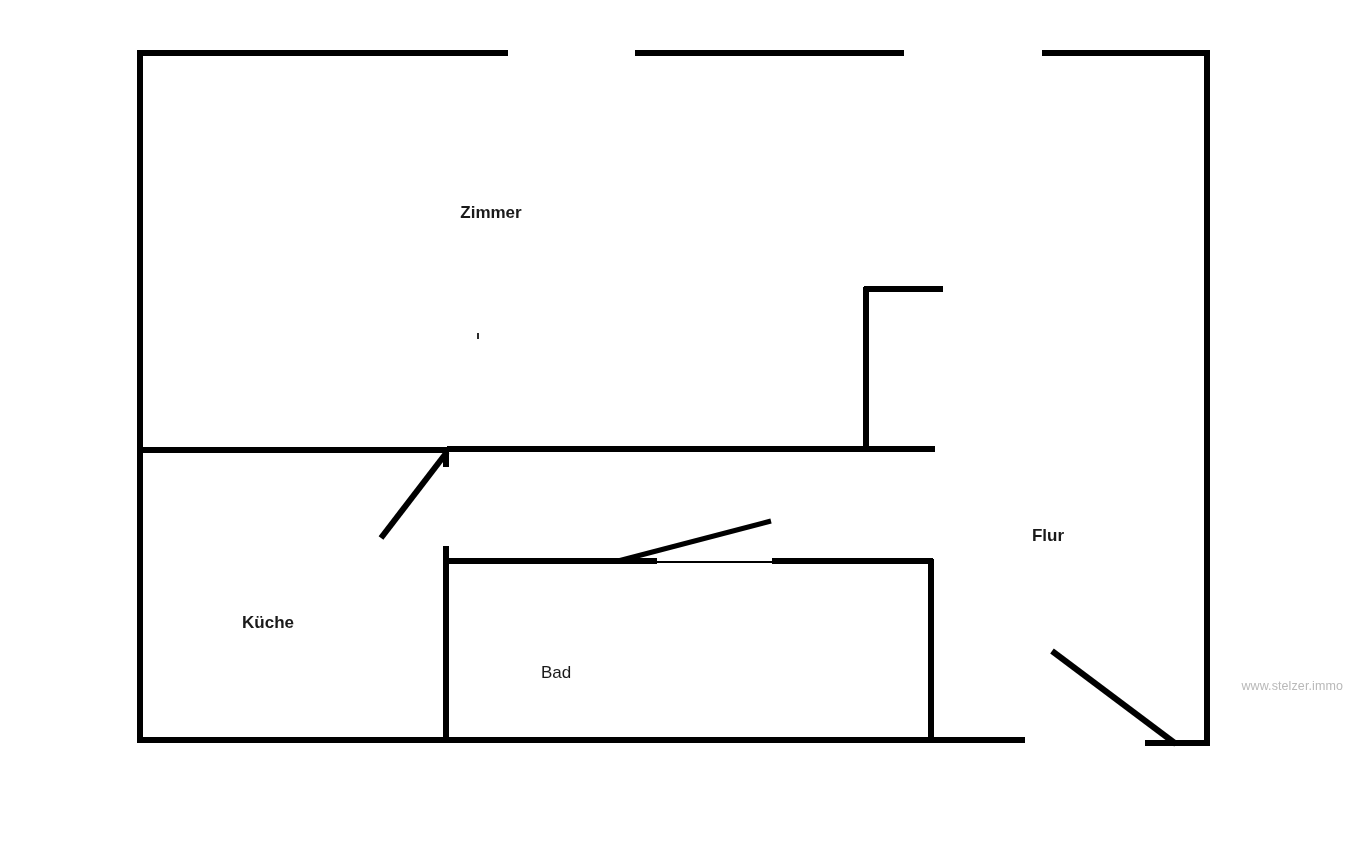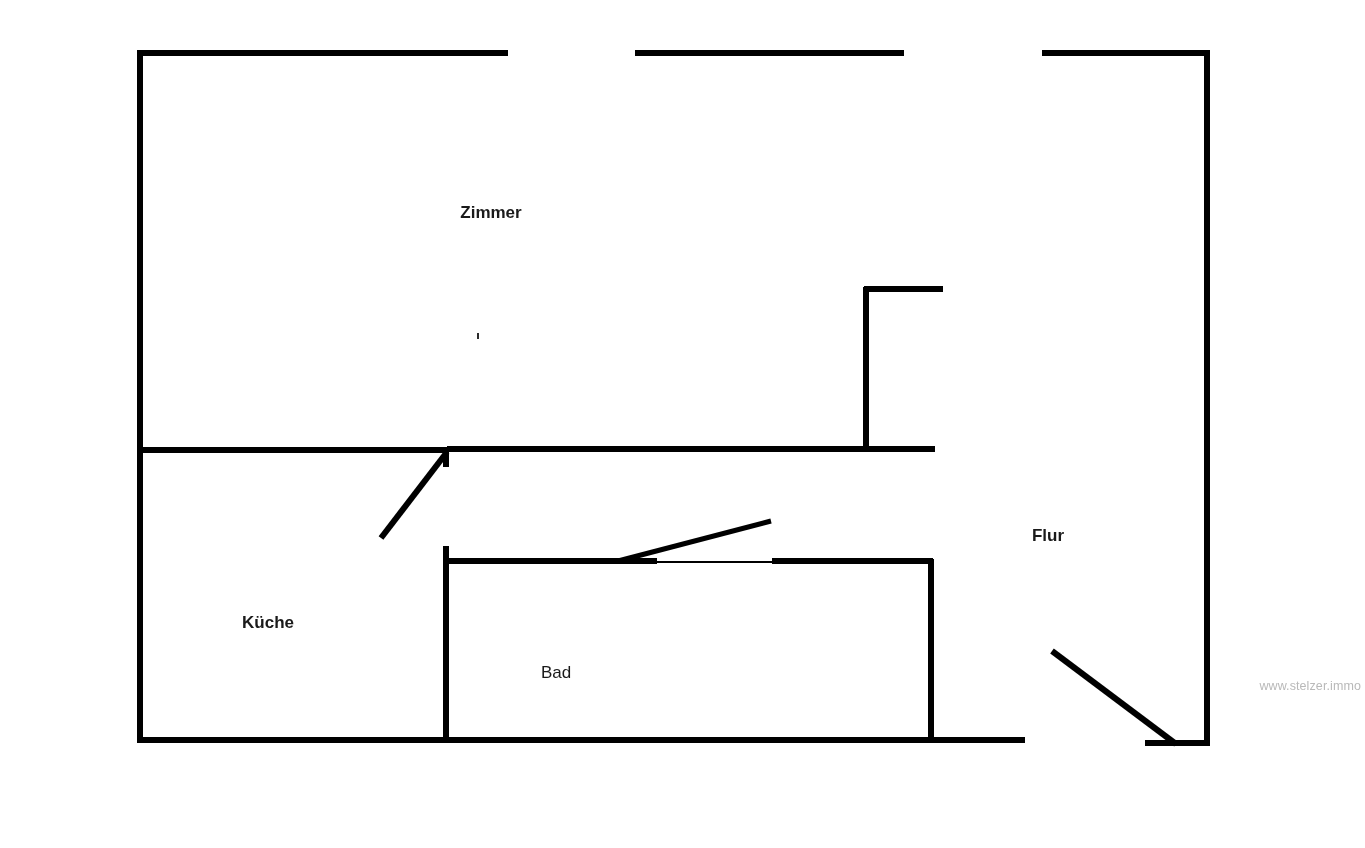--- a/index.html
+++ b/index.html
@@ -63,21 +63,21 @@
     font-weight: bold;
   }
   .room-label.regular {
     font-weight: normal;
   }
   .speck {
     fill: #2b2b2b;
   }
   .watermark-text {
     position: absolute;
-    right: 4px;
+    right: 22px;
     bottom: 11px;
     font-family: "Liberation Sans", sans-serif;
     font-size: 12.5px;
     color: #b9b9b9;
     letter-spacing: 0.1px;
     white-space: nowrap;
     user-select: none;
   }
 </style>
 </head>

